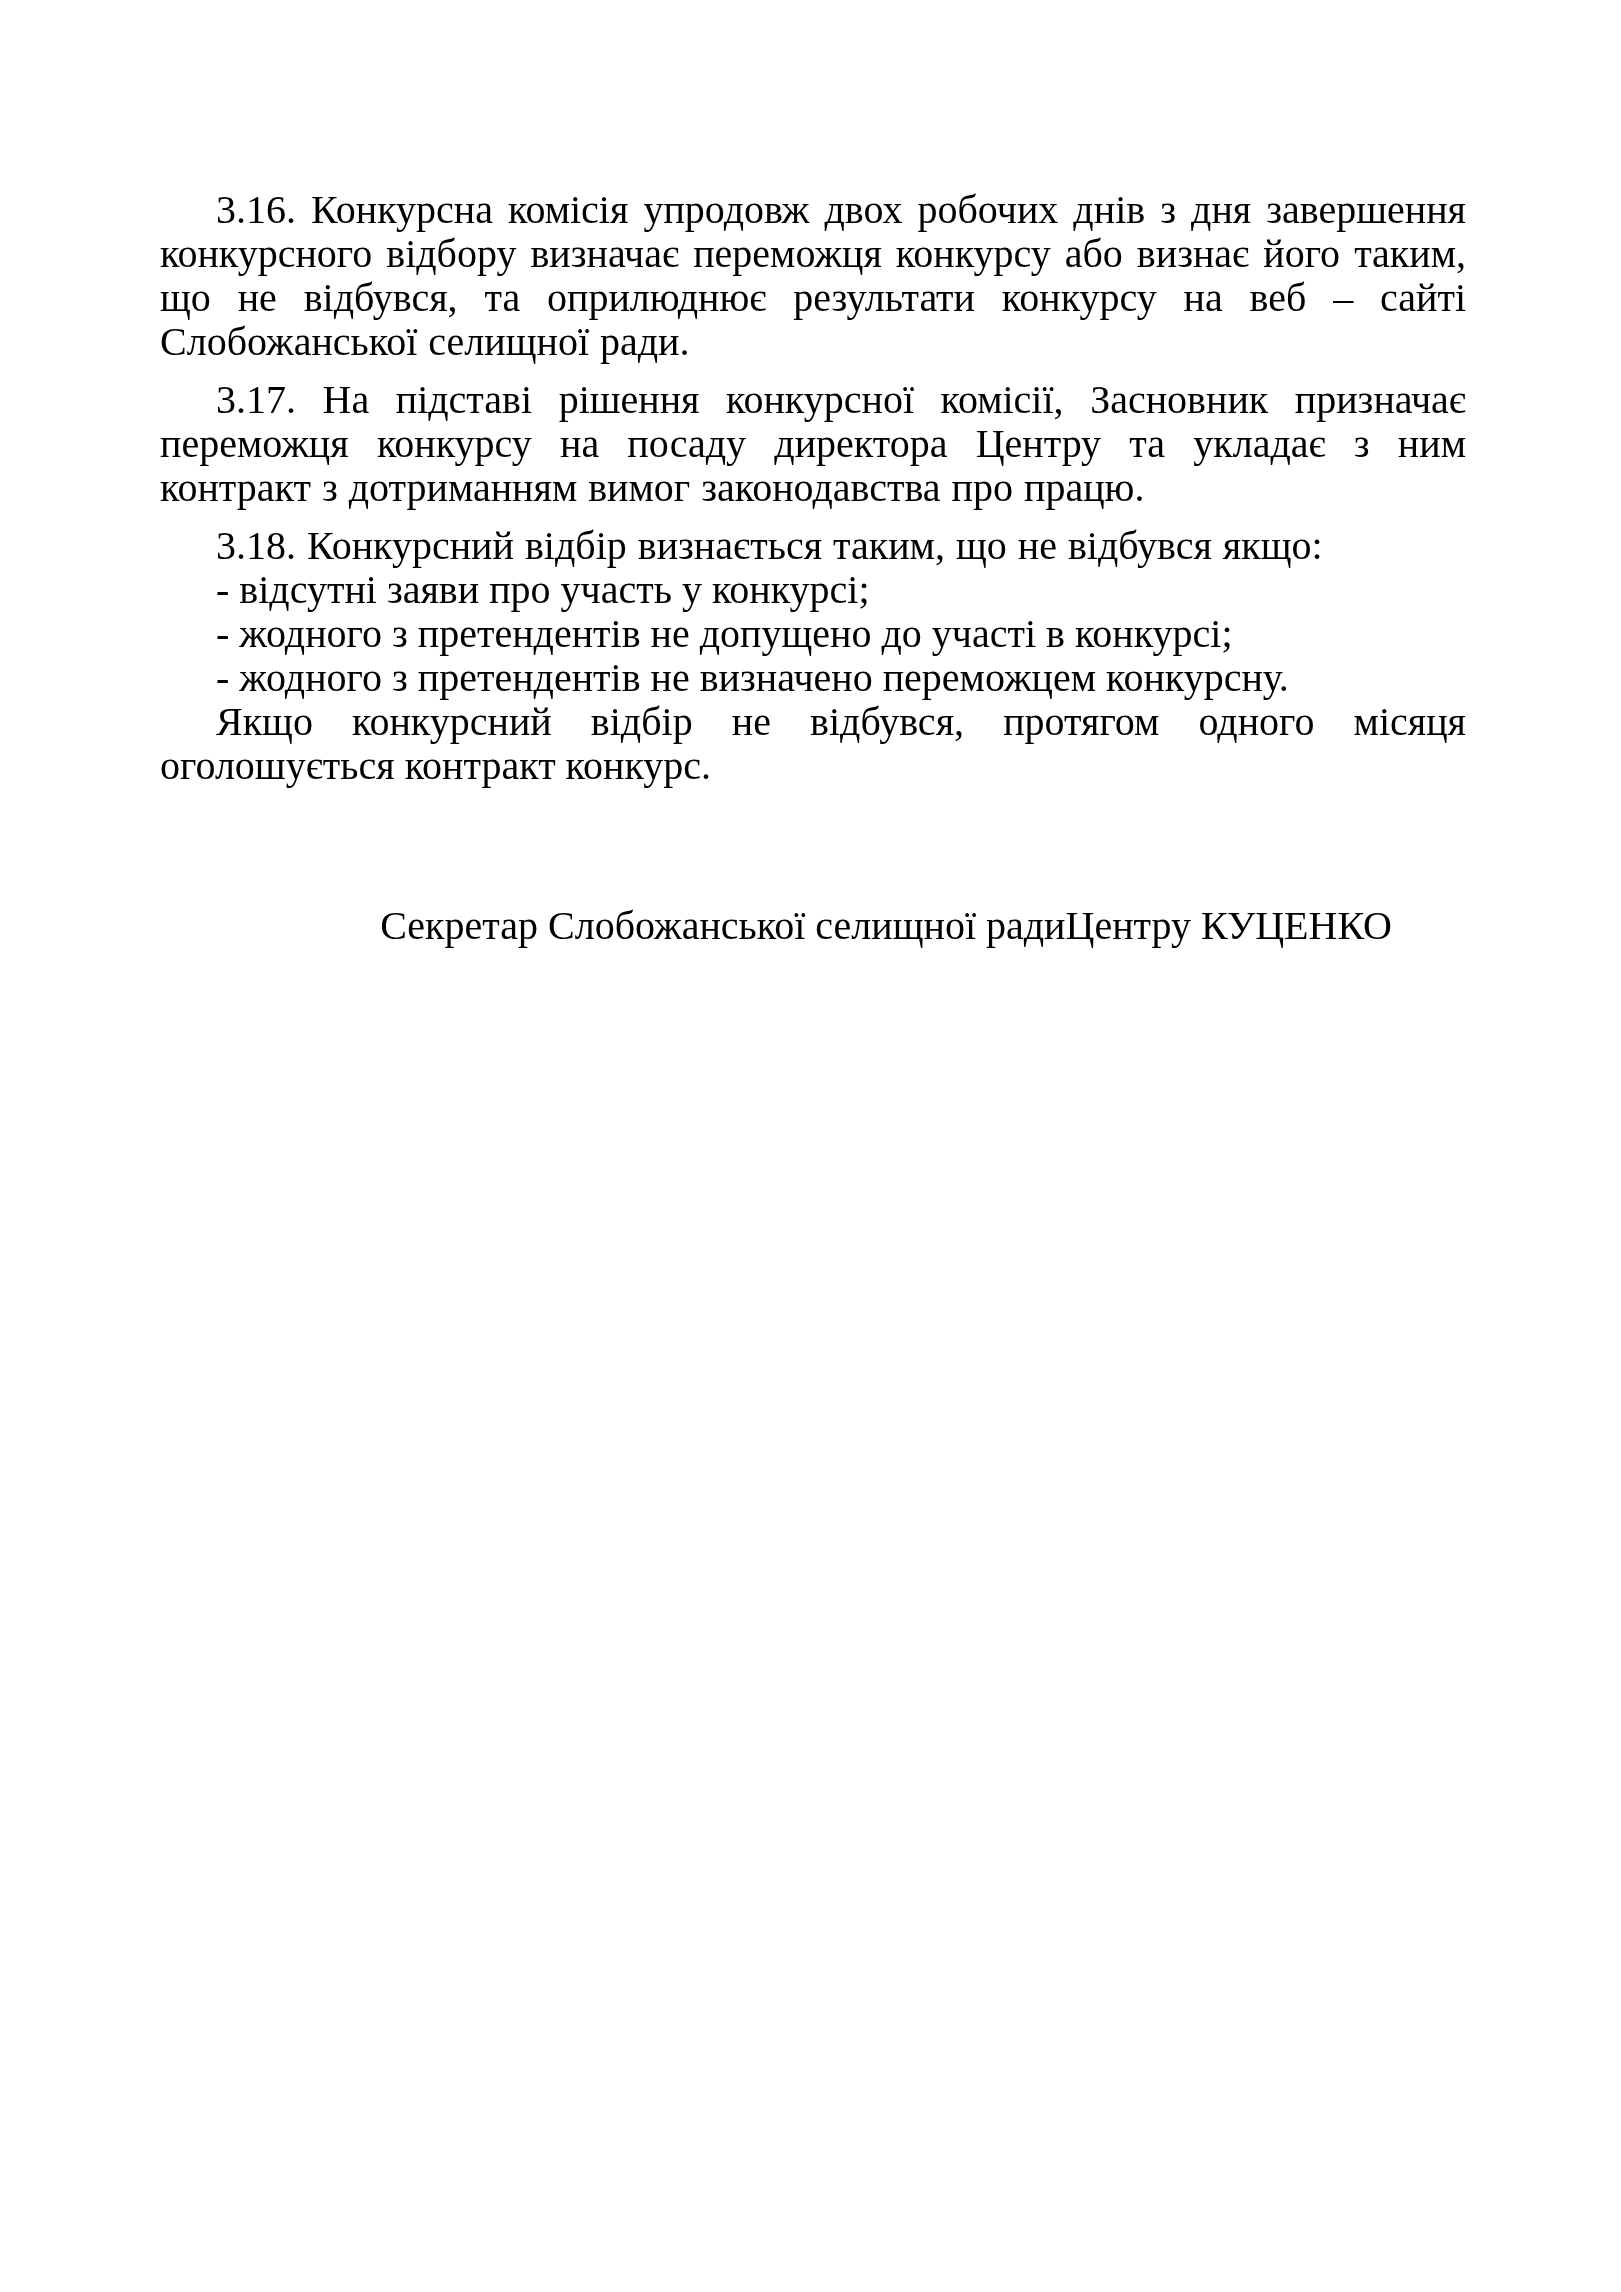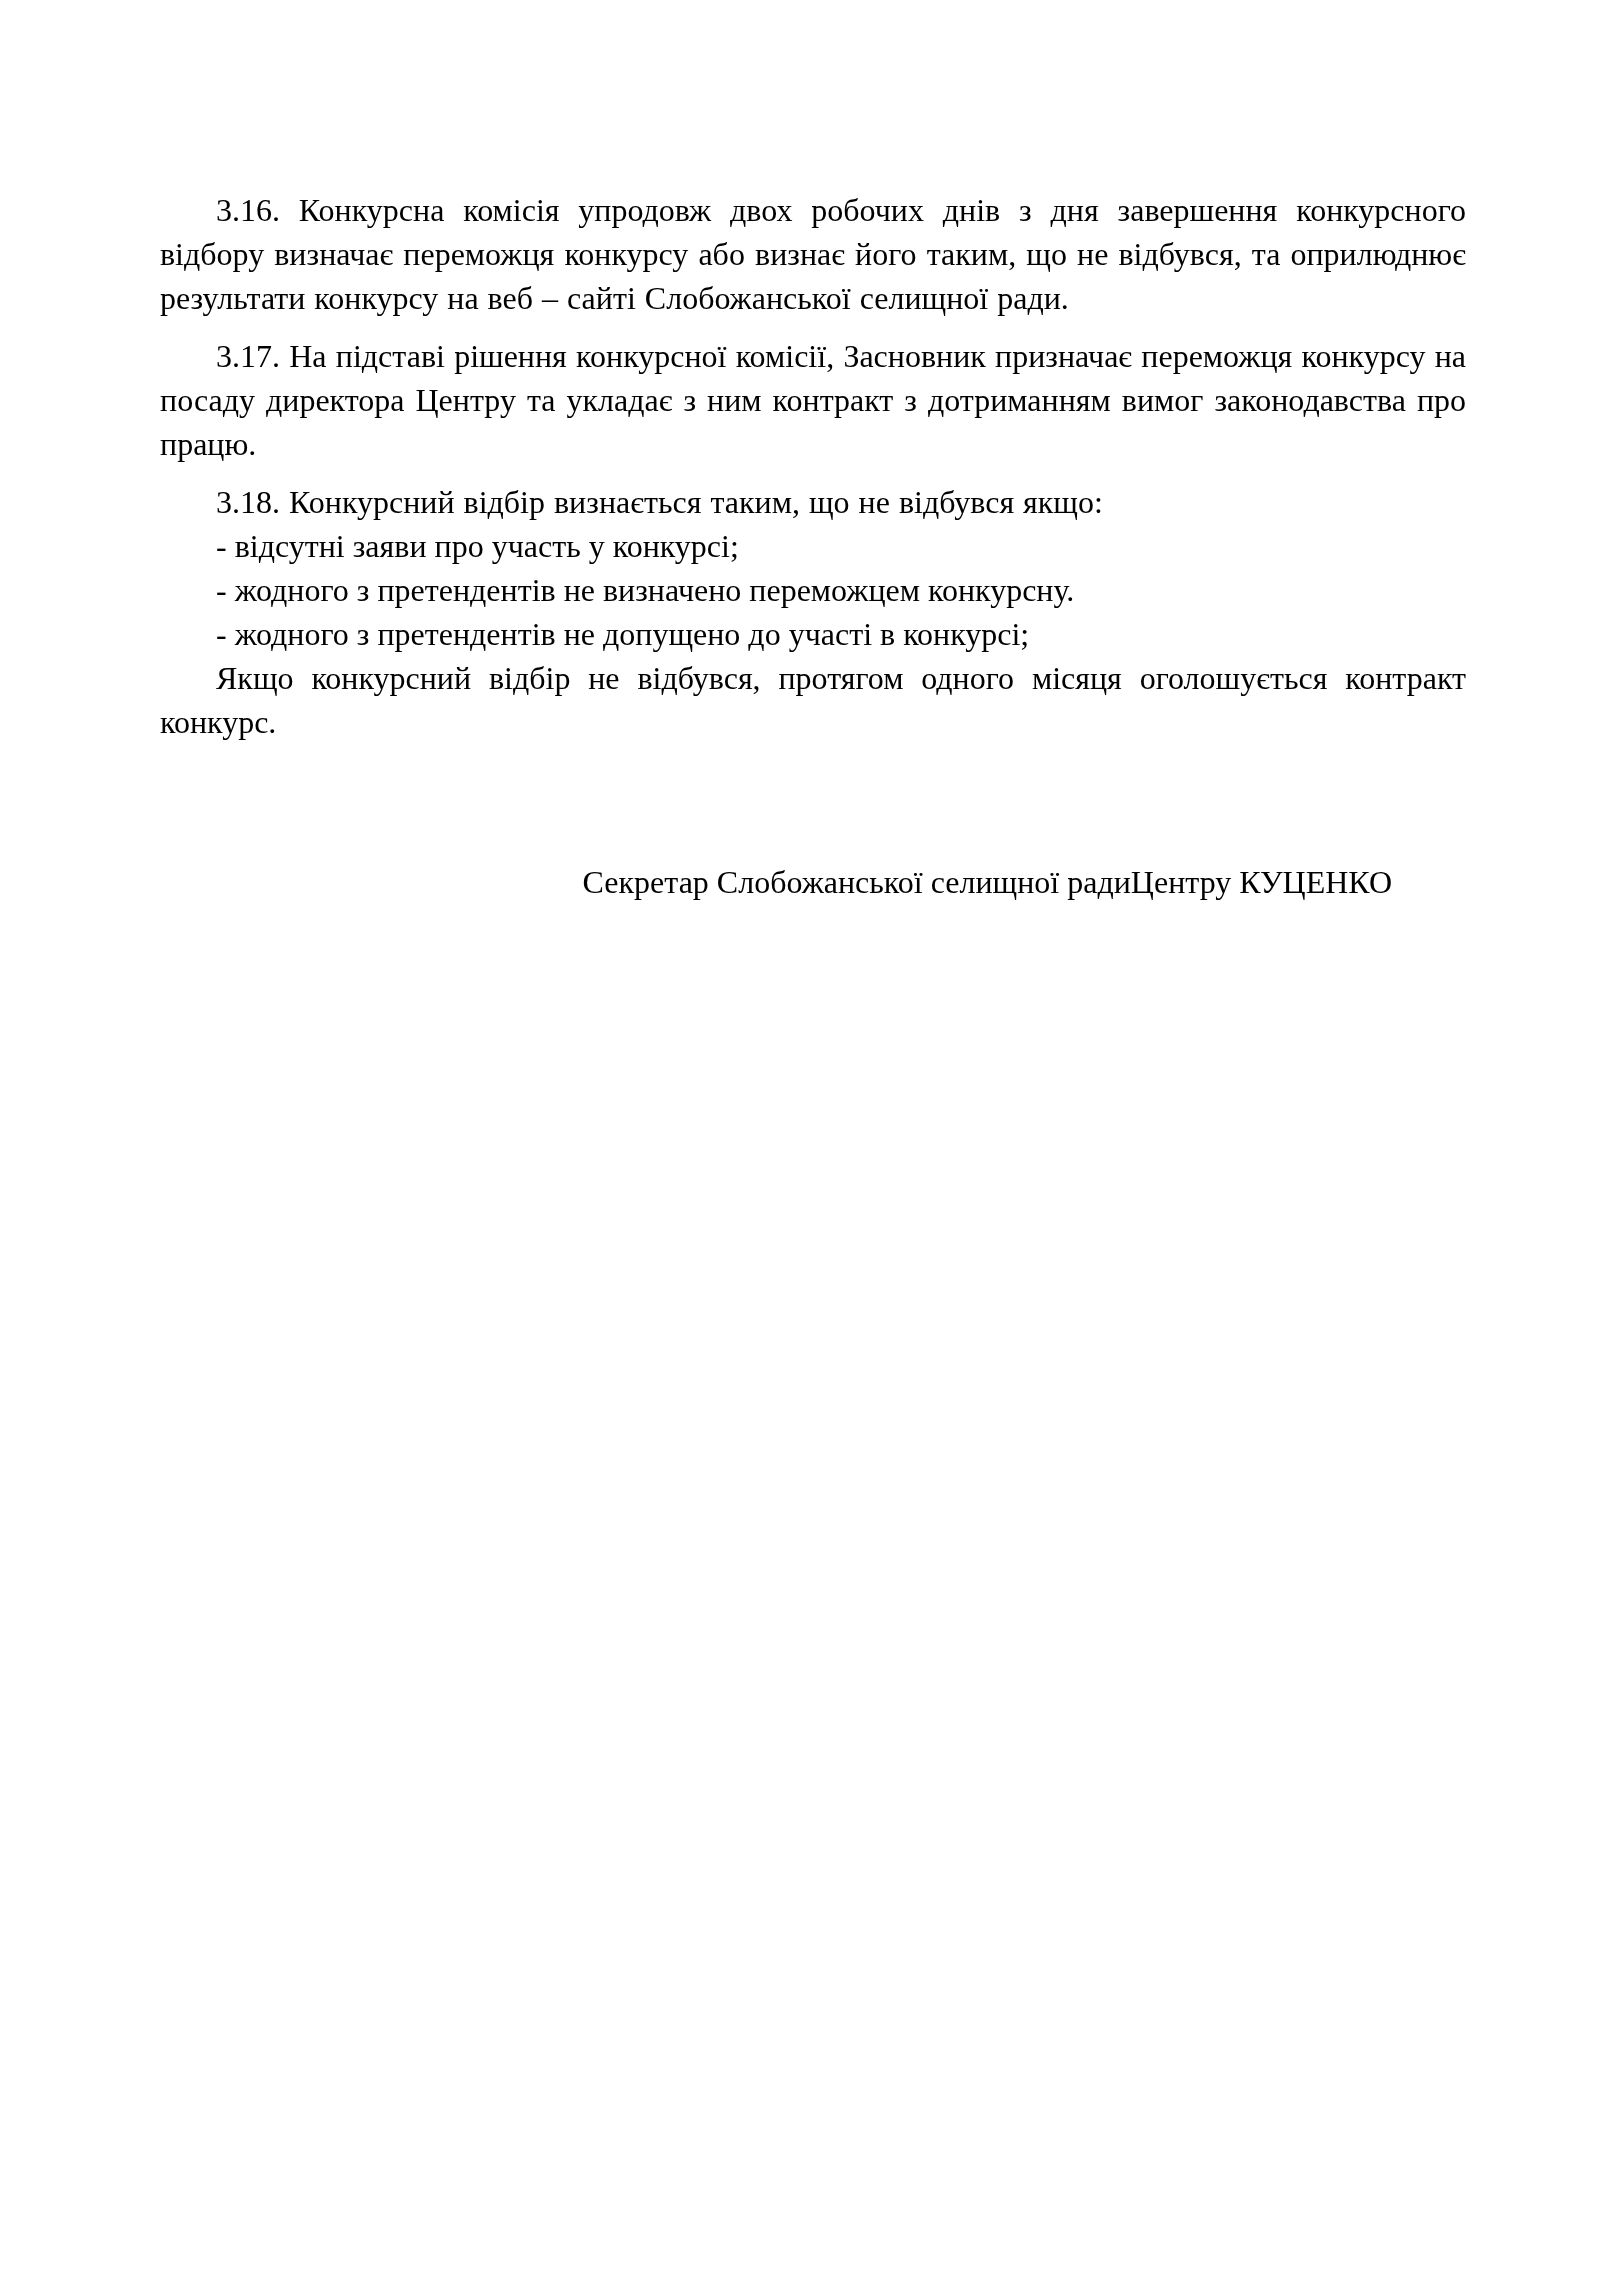--- a/index.html
+++ b/index.html
@@ -15,21 +15,21 @@
     background: #ffffff;
     color: #000000;
     font-family: "Liberation Serif", "DejaVu Serif", serif;
     overflow: hidden;
   }
   .content {
     position: absolute;
     top: 188px;
     left: 160px;
     width: 1306px;
-    font-size: 32px;
+    font-size: 40px;
     line-height: 44px;
   }
   .para {
     margin: 0;
     text-align: justify;
     text-indent: 56px;
     word-spacing: 1px;
   }
   .para.spaced {
     margin-top: 14px;
@@ -64,23 +64,23 @@
   <div class="content">
 
     <p class="para">3.16. Конкурсна комісія упродовж двох робочих днів з дня завершення конкурсного відбору визначає переможця конкурсу або визнає його таким, що не відбувся, та оприлюднює результати конкурсу на веб – сайті Слобожанської селищної ради.</p>
 
     <p class="para spaced">3.17. На підставі рішення конкурсної комісії, Засновник призначає переможця конкурсу на посаду директора Центру та укладає з ним контракт з дотриманням вимог законодавства про працю.</p>
 
     <p class="para spaced">3.18. Конкурсний відбір визнається таким, що не відбувся якщо:</p>
 
     <p class="list-line">- відсутні заяви про участь у конкурсі;</p>
 
+    <p class="list-line">- жодного з претендентів не допущено до участі в конкурсі;</p>
+
     <p class="list-line">- жодного з претендентів не визначено переможцем конкурсну.</p>
-
-    <p class="list-line">- жодного з претендентів не допущено до участі в конкурсі;</p>
 
     <p class="closing">Якщо конкурсний відбір не відбувся, протягом одного місяця оголошується контракт конкурс.</p>
 
     <div class="signature-row">
       <span>Секретар Слобожанської селищної ради</span>
       <span>Центру КУЦЕНКО</span>
     </div>
 
   </div>
 </div>

